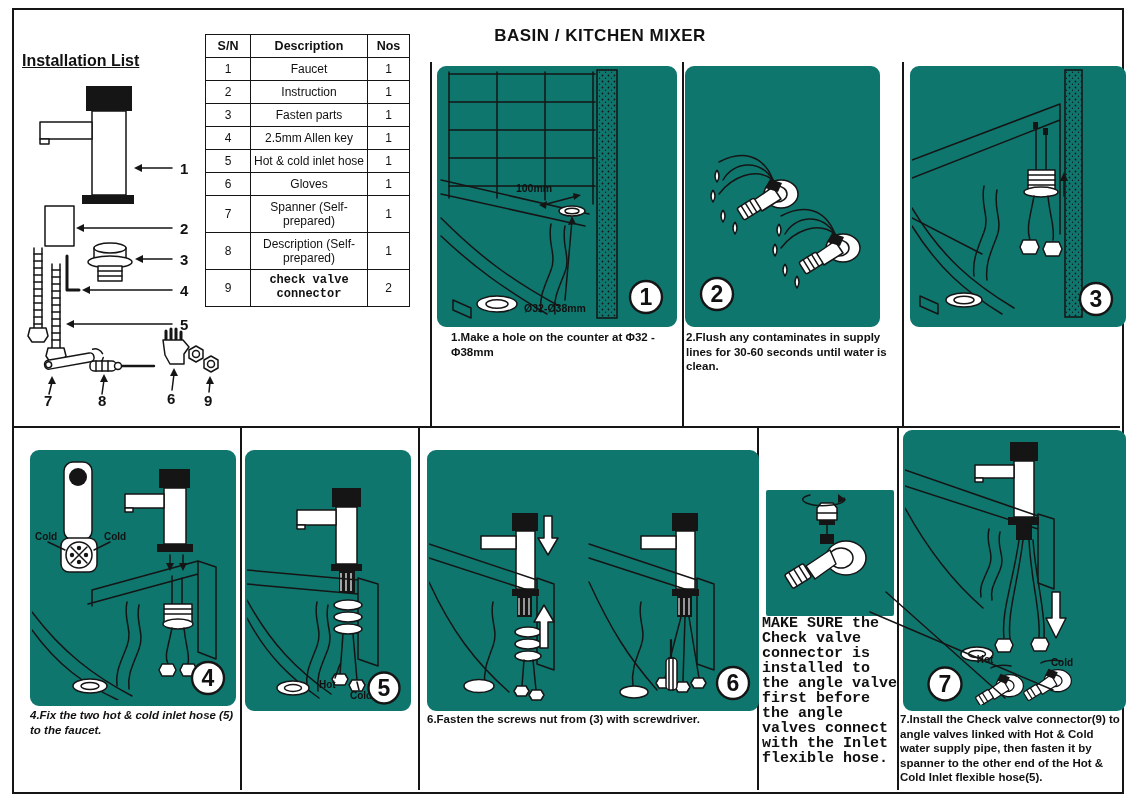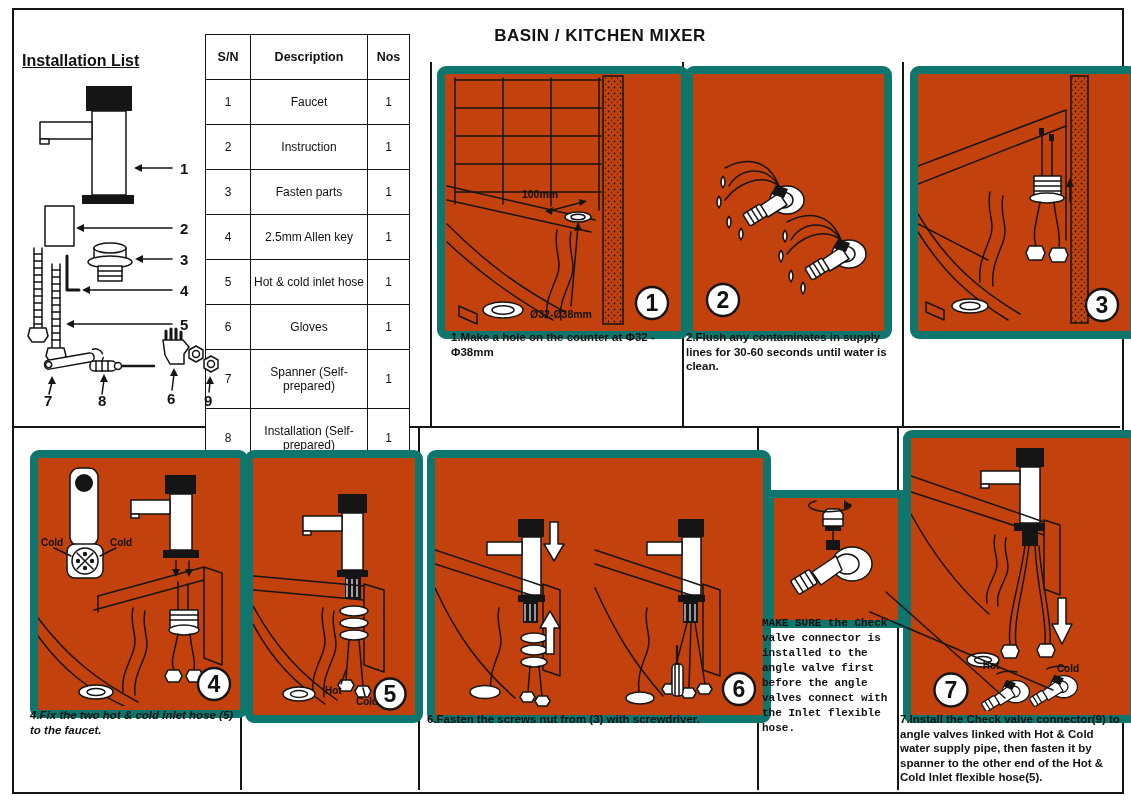--- a/index.html
+++ b/index.html
@@ -6,32 +6,32 @@
   #sheet{position:relative;width:1131px;height:800px;background:#fff;overflow:hidden;
          font-family:"Liberation Sans",sans-serif;color:#111;}
   .abs{position:absolute;}
   .outer-border{position:absolute;left:12px;top:8px;width:1108px;height:782px;
                 border:2px solid #151515;}
   .divider-v{position:absolute;width:2px;background:#151515;}
   .divider-h{position:absolute;height:2px;background:#151515;}
   .page-title{position:absolute;left:420px;top:26px;width:360px;text-align:center;
               font-size:17px;font-weight:bold;letter-spacing:.5px;}
   .list-title{position:absolute;left:22px;top:52px;font-size:16px;font-weight:bold;text-decoration:underline;}
-  .panel{position:absolute;border:8px solid #0f766e;border-radius:9px;background:#c2410c;}
+  .panel{position:absolute;border:2px solid #0f766e;border-radius:9px;background:#0f766e;}
   .caption{position:absolute;font-size:11.5px;font-weight:bold;line-height:1.27;}
   table.parts{position:absolute;left:205px;top:34px;border-collapse:collapse;
               table-layout:fixed;width:204px;background:#fff;}
   table.parts th,table.parts td{border:1.8px solid #151515;text-align:center;
-              font-size:12px;padding:15px 2px;vertical-align:middle;}
+              font-size:12px;padding:4px 2px;vertical-align:middle;}
   table.parts th{font-weight:bold;font-size:12.5px;}
   td.mono,.mono{font-family:"Liberation Mono","DejaVu Sans Mono",monospace;}
   td.mono{font-size:13.5px;line-height:1.15;font-weight:bold;}
   .note-text{position:absolute;left:762px;top:616px;width:136px;
              font-family:"Liberation Mono","DejaVu Sans Mono",monospace;
-             font-size:11px;font-weight:bold;line-height:15px;}
+             font-size:15px;font-weight:bold;line-height:15px;}
   svg{display:block;}
   .ln{stroke:#151515;stroke-width:1.5;fill:none;stroke-linecap:round;stroke-linejoin:round;}
   .fw{fill:#fff;stroke:#151515;stroke-width:1.5;stroke-linejoin:round;}
   .fb{fill:#151515;stroke:none;}
   .lbl{font:bold 10px "Liberation Sans",sans-serif;fill:#111;}
   .dim{font:bold 10.5px "Liberation Sans",sans-serif;fill:#111;}
   .callout-num{font:bold 15px "Liberation Sans",sans-serif;fill:#111;}
   .badge-c{fill:#fff;stroke:#151515;stroke-width:2.4;}
   .badge-t{font:bold 23px "Liberation Sans",sans-serif;fill:#111;text-anchor:middle;}
 </style>
@@ -96,21 +96,21 @@
           <td>Gloves</td>
           <td>1</td>
         </tr>
     <tr>
           <td>7</td>
           <td>Spanner (Self-prepared)</td>
           <td>1</td>
         </tr>
     <tr>
           <td>8</td>
-          <td>Installation (Self-prepared)</td>
+          <td>Description (Self-prepared)</td>
           <td>1</td>
         </tr>
     <tr>
           <td>9</td>
           <td class="mono">check valve connector</td>
           <td>2</td>
         </tr>
   </tbody>
     </table>
 

